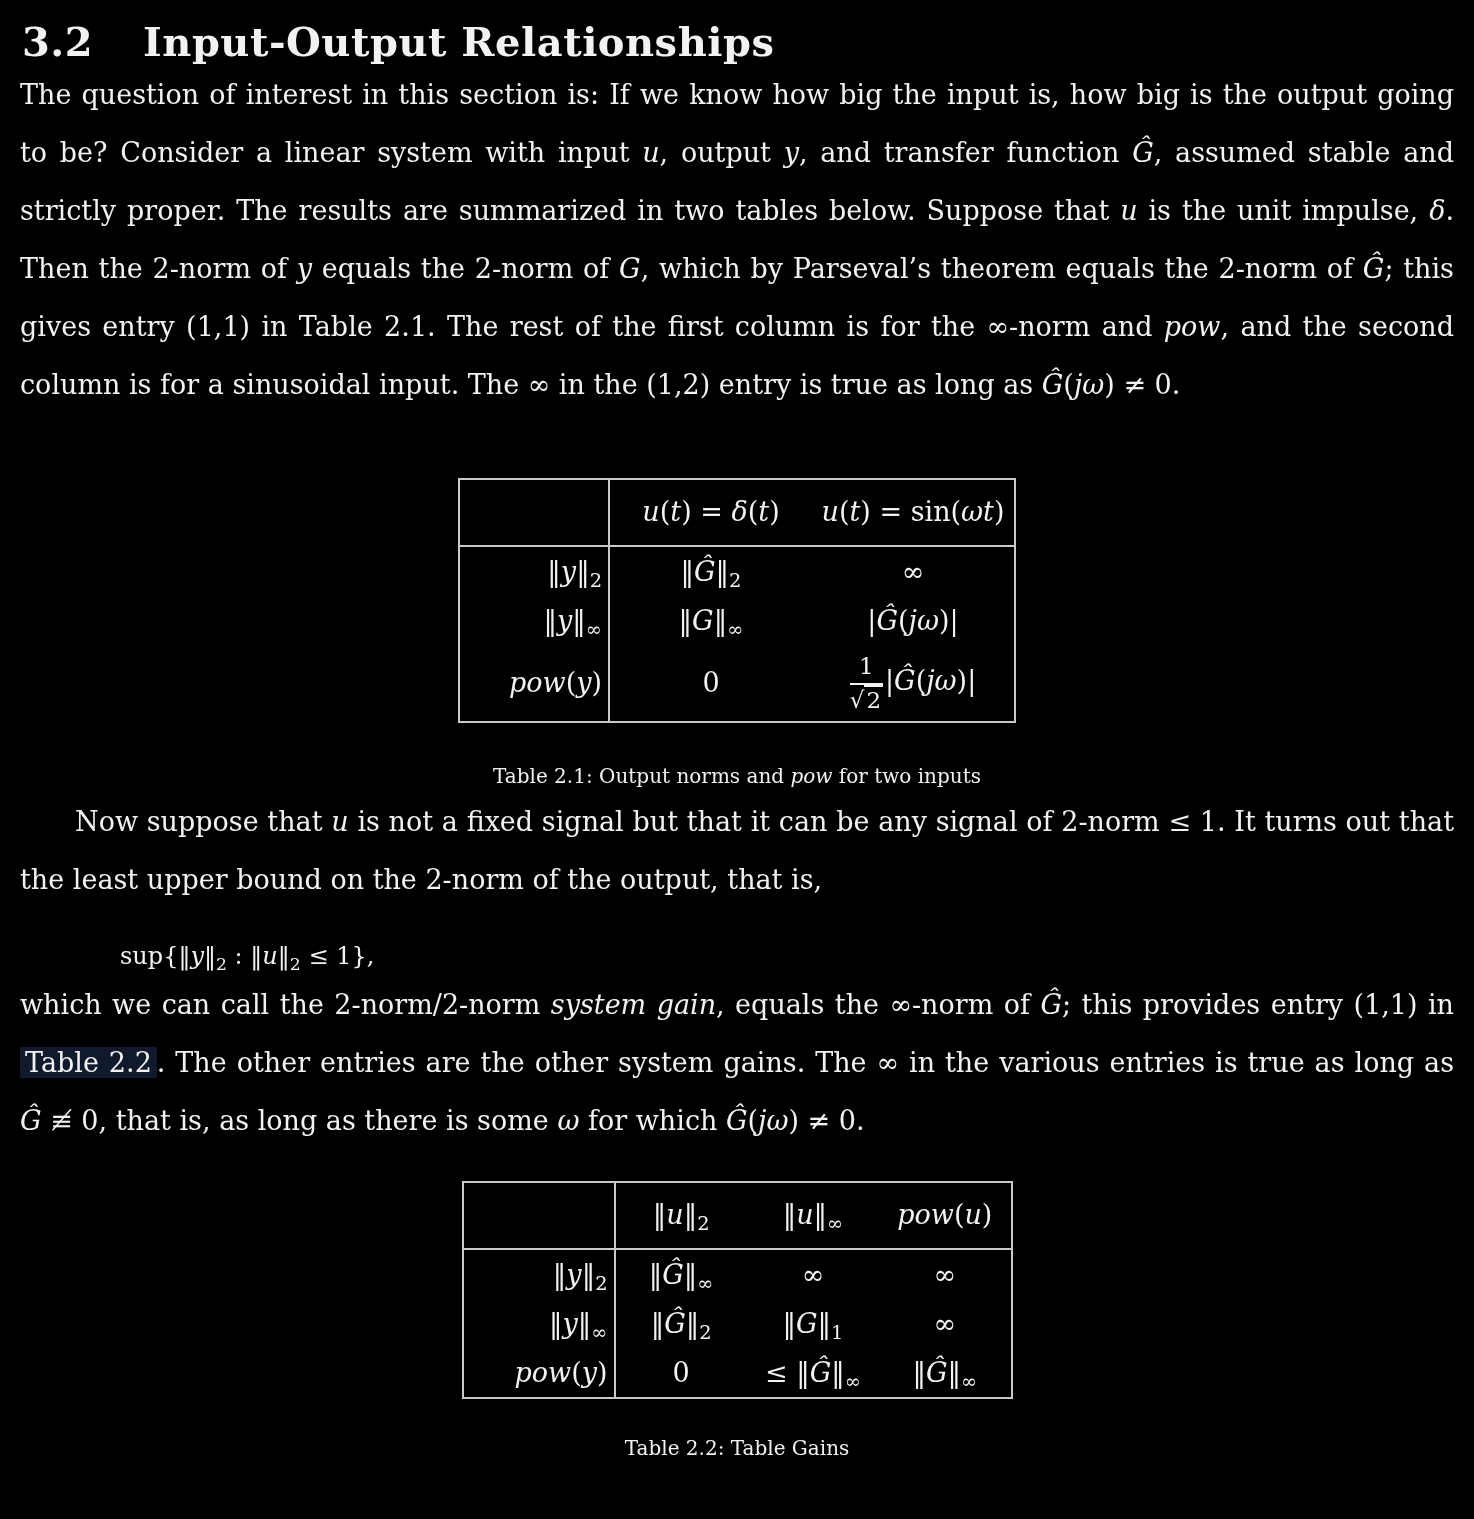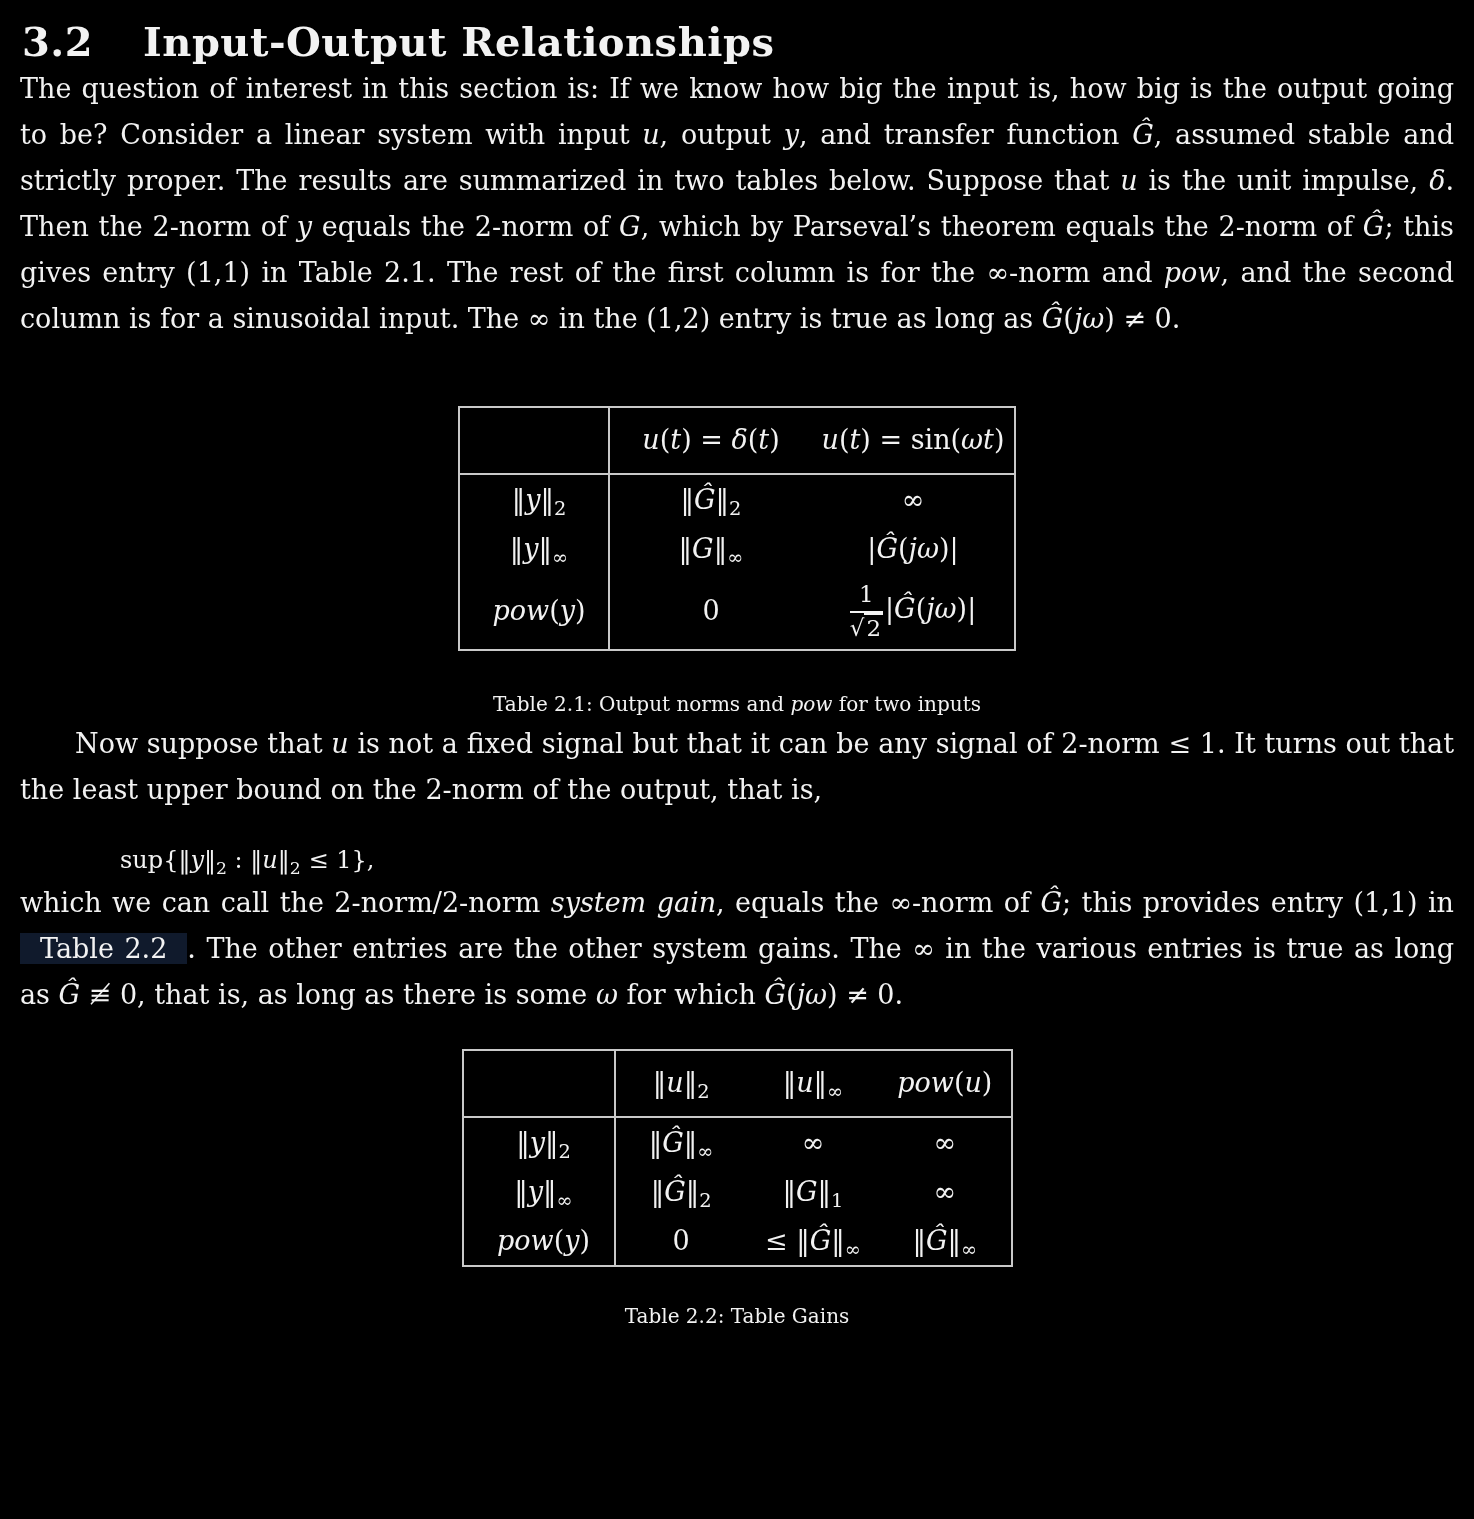--- a/index.html
+++ b/index.html
@@ -18,32 +18,32 @@
     overflow:hidden;
   }
   main{padding:14px 20px 0 20px;}
   h1{
     font-size:40px;font-weight:700;
     margin:4px 0 0 2px;line-height:48px;
     letter-spacing:0.5px;
   }
   h1 .secnum{margin-right:50px;}
   p.body{
-    margin:0;text-align:justify;line-height:46px;
+    margin:0;text-align:justify;line-height:58px;
   }
   .mt-p1{margin-top:33px;}
   .indent{text-indent:55px;}
   .mt-p2{margin-top:42px;}
   .mt-p3{margin-top:24px;}
   .equation{
     margin-top:27px;line-height:40px;padding-left:100px;
     font-size:24px;
   }
   .it{font-style:italic;}
-  .hl{background:var(--link-highlight);padding:0 20px;}
+  .hl{background:var(--link-highlight);padding:0 5px;}
   sub{font-size:0.72em;vertical-align:-0.32em;line-height:0;}
   .tablewrap{display:flex;justify-content:center;}
   .tw1{margin-top:64px;}
   .tw2{margin-top:31px;}
   table.mtable{
     border-collapse:collapse;
     border:2px solid var(--table-border);
     table-layout:fixed;
   }
   .t1{width:558px;}
@@ -52,21 +52,21 @@
   .t2 th.corner{width:138px;}
   table.mtable thead th{
     border-bottom:2px solid var(--table-border);
     font-weight:normal;
     padding:16px 6px 18px;
   }
   table.mtable th.corner, table.mtable th.rowlabel{
     border-right:2px solid var(--table-border);
   }
   table.mtable th.rowlabel{
-    font-weight:normal;text-align:center;padding:9px 6px 9px 16px;
+    font-weight:normal;text-align:right;padding:9px 6px 9px 16px;
   }
   table.mtable td{
     text-align:center;padding:9px 6px;
   }
   .frac{
     display:inline-block;text-align:center;vertical-align:middle;
     line-height:1;margin-right:2px;
   }
   .frac .num{
     display:block;border-bottom:2px solid var(--text);

